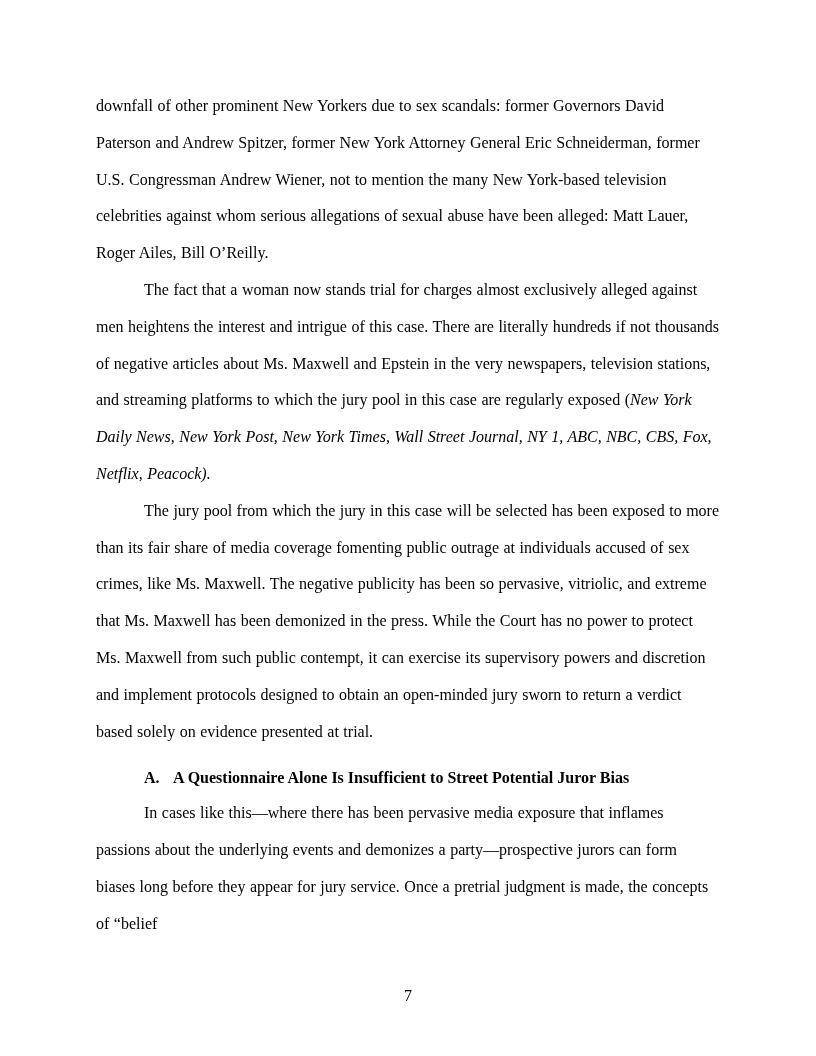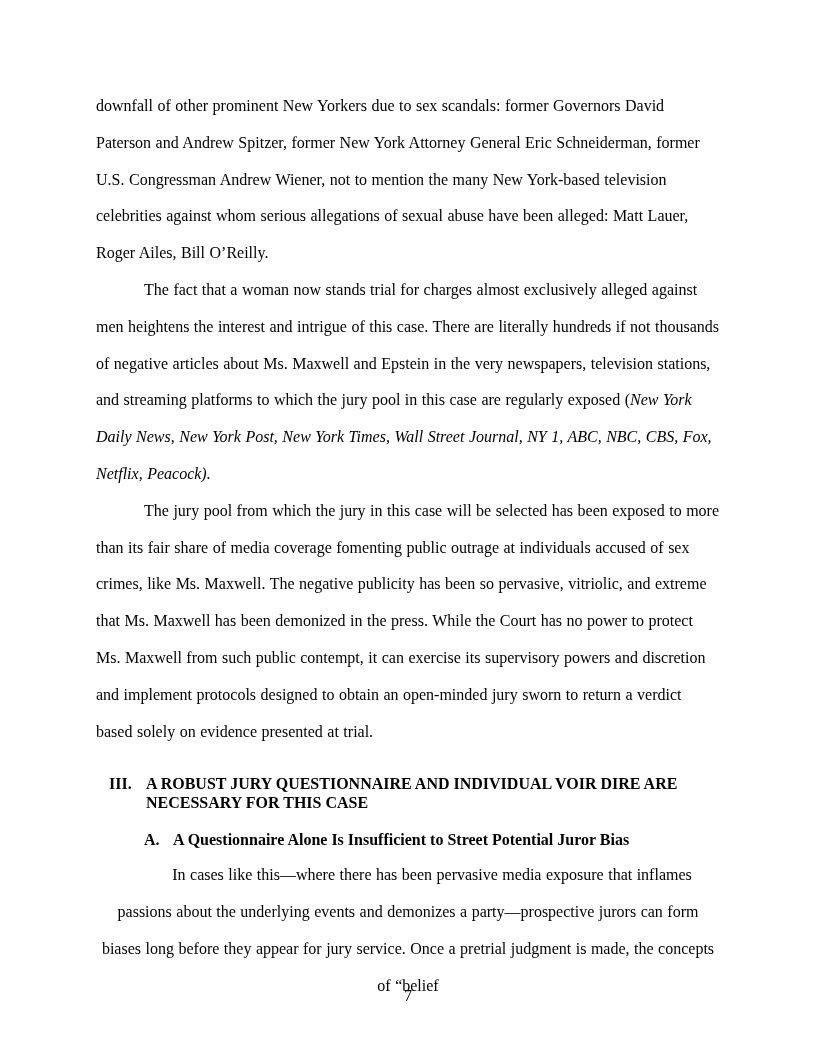--- a/index.html
+++ b/index.html
@@ -28,45 +28,41 @@
     display: flex;
     font-weight: bold;
     line-height: 19px;
   }
   .heading .num { flex: none; }
   .heading .htext { flex: 1; }
   .heading-iii { margin-top: 24px; padding-left: 13px; }
   .heading-iii .num { width: 37px; }
   .heading-a { margin-top: 18px; margin-left: 48px; }
   .heading-a .num { width: 29px; }
-  .para.after-heading { margin-top: 8px; text-align: center; }
+  .para.after-heading { margin-top: 8px; }
   .footer {
     position: absolute;
     top: 986px;
     left: 0;
     width: 816px;
     text-align: center;
     line-height: 19px;
   }
 </style>
 </head>
 <body>
 
 <div class="page">
 
   <p class="para no-indent">downfall of other prominent New Yorkers due to sex scandals: former Governors David Paterson and Andrew Spitzer, former New York Attorney General Eric Schneiderman, former U.S. Congressman Andrew Wiener, not to mention the many New York-based television celebrities against whom serious allegations of sexual abuse have been alleged: Matt Lauer, Roger Ailes, Bill O’Reilly.</p>
 
   <p class="para"><span>The fact that a woman now stands trial for charges almost exclusively alleged against men heightens the interest and intrigue of this case. There are literally hundreds if not thousands of negative articles about Ms. Maxwell and Epstein in the very newspapers, television stations, and streaming platforms to which the jury pool in this case are regularly exposed (</span><span class="italic">New York Daily News, New York Post, New York Times, Wall Street Journal, NY 1, ABC, NBC, CBS, Fox, Netflix, Peacock).</span></p>
 
   <p class="para">The jury pool from which the jury in this case will be selected has been exposed to more than its fair share of media coverage fomenting public outrage at individuals accused of sex crimes, like Ms. Maxwell. The negative publicity has been so pervasive, vitriolic, and extreme that Ms. Maxwell has been demonized in the press. While the Court has no power to protect Ms. Maxwell from such public contempt, it can exercise its supervisory powers and discretion and implement protocols designed to obtain an open-minded jury sworn to return a verdict based solely on evidence presented at trial.</p>
 
-  <div class="heading heading-iii">
-    <span class="num">III.</span>
-    <span class="htext">A ROBUST JURY QUESTIONNAIRE AND INDIVIDUAL VOIR DIRE ARE NECESSARY FOR THIS CASE</span>
-  </div>
 
   <div class="heading heading-a">
     <span class="num">A.</span>
     <span class="htext">A Questionnaire Alone Is Insufficient to Street Potential Juror Bias</span>
   </div>
 
   <p class="para after-heading">In cases like this—where there has been pervasive media exposure that inflames passions about the underlying events and demonizes a party—prospective jurors can form biases long before they appear for jury service. Once a pretrial judgment is made, the concepts of “belief</p>
 
   <div class="footer">7</div>
 

